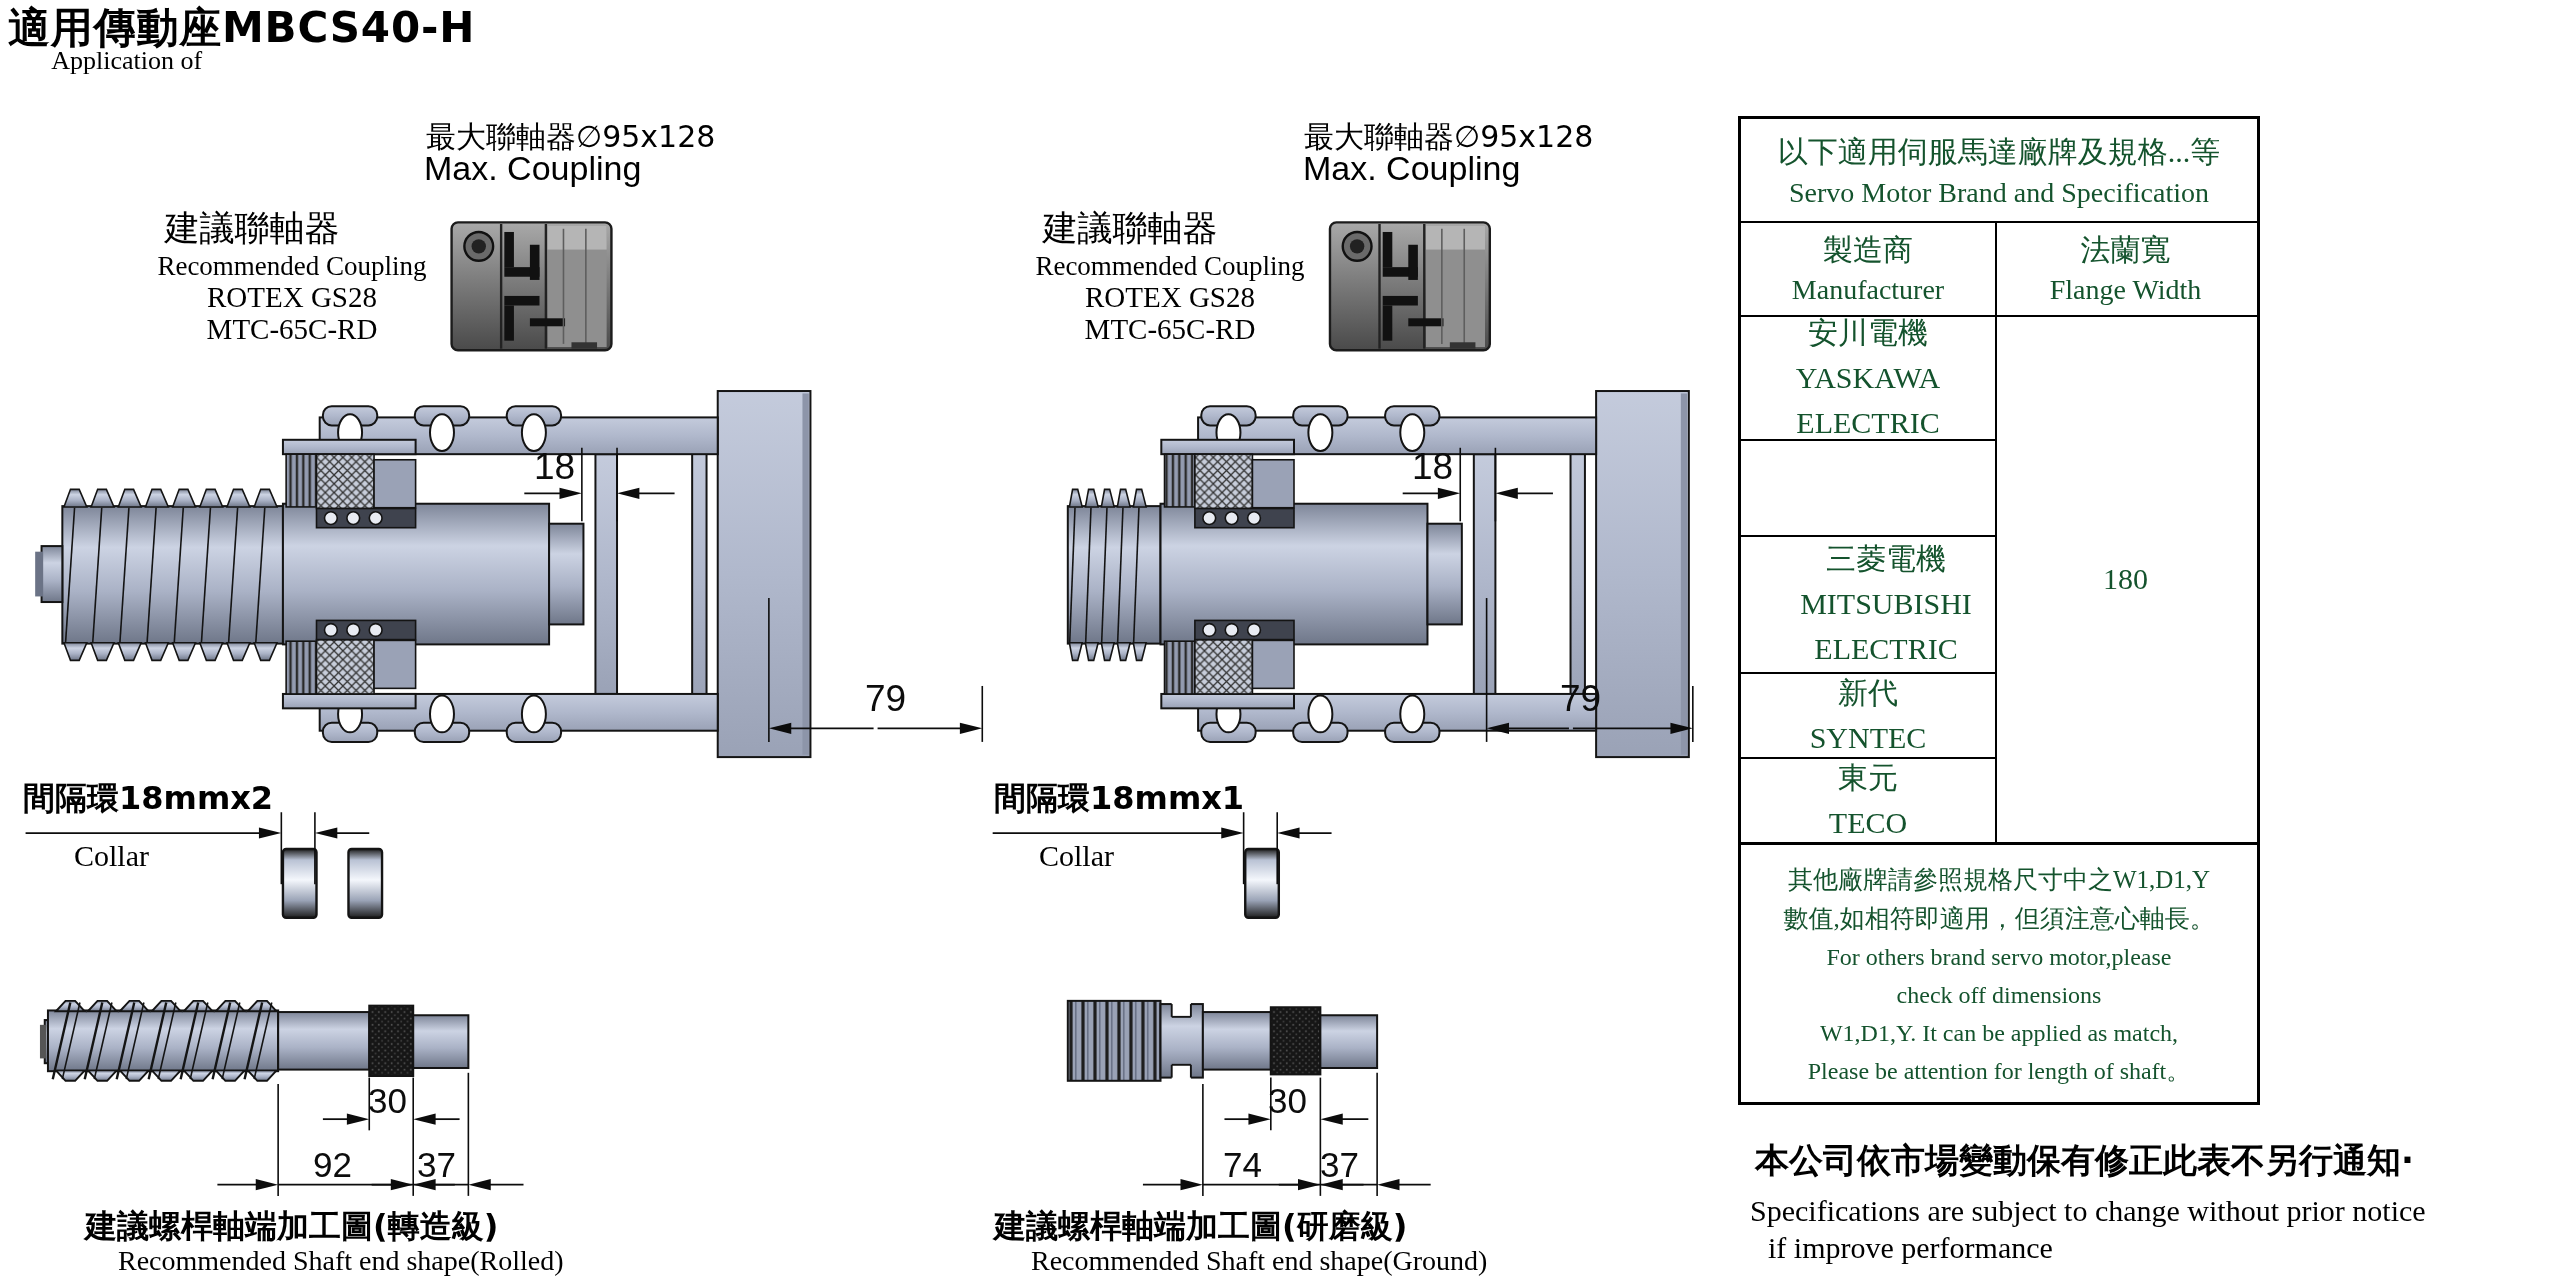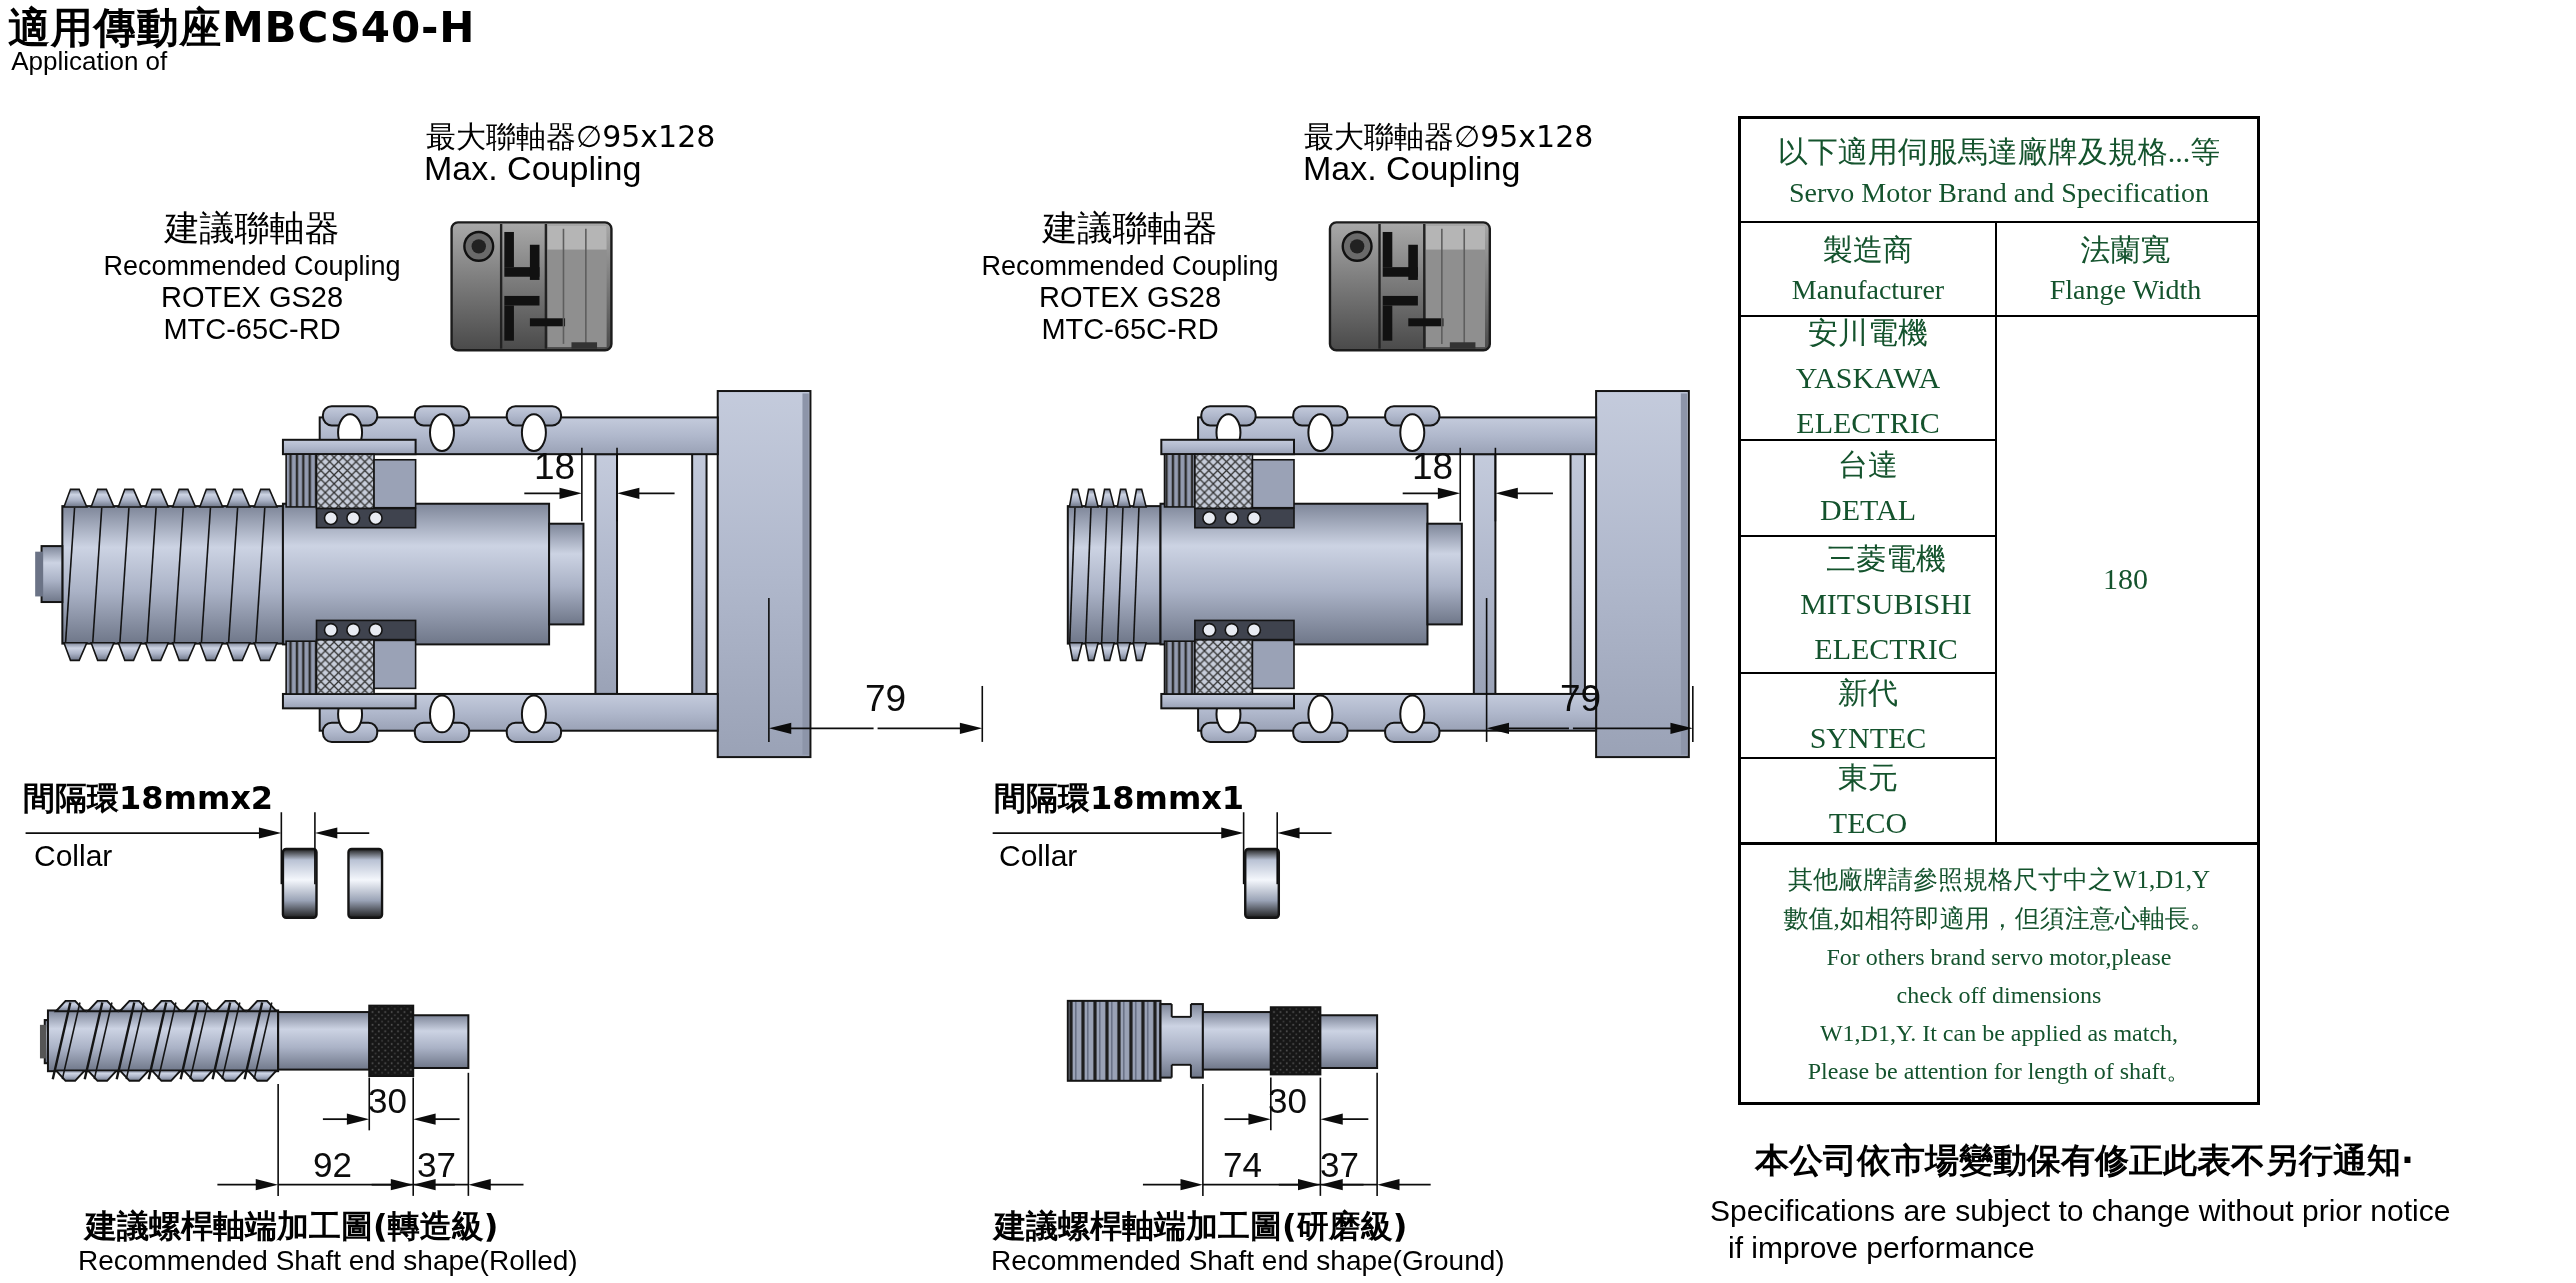--- a/index.html
+++ b/index.html
@@ -1,20 +1,20 @@
 <!DOCTYPE html>
 <html style="font-size:12.8px"><head>
 <meta charset="utf-8">
 <style>
   html,body{margin:0;padding:0;background:#ffffff;}
   .page{position:relative;width:2576px;height:1284px;background:#fff;overflow:hidden;
         font-family:"DejaVu Sans",sans-serif;color:#000;}
   .abs{position:absolute;white-space:nowrap;}
   .cjk-title{font-family:"DejaVu Sans",sans-serif;font-weight:700;font-size:42px;letter-spacing:0.8px;}
-  .mono{font-family:Liberation Sans, sans-serif;}
+  .mono{font-family:Liberation Serif, serif;margin-left:40px;}
   .sans{font-family:"Liberation Sans",sans-serif;}
   .cjk{font-family:"DejaVu Sans",sans-serif;}
   .cjk-b{font-family:"DejaVu Sans",sans-serif;font-weight:700;}
   .dim{font-family:"Liberation Sans",sans-serif;font-size:35px;color:#0c0c0c;font-weight:400;}
   .ctr{text-align:center;}
   
   .spec-table{position:absolute;left:1738px;top:116px;width:516px;height:983px;
               border:3.2px solid #000;box-sizing:content-box;font-family:"Liberation Serif",serif;}
   .tline{position:absolute;background:#000;}
   .tcell{position:absolute;display:flex;flex-direction:column;align-items:center;justify-content:center;
@@ -428,24 +428,20 @@
     <div class="tcell" style="left:254px;top:102px;width:261px;height:94px;">
       <div style="font-size:30px;line-height:43px;">法蘭寬</div>
       <div style="font-size:28px;line-height:38px;">Flange Width</div>
     </div>
 
     <div class="tcell brand" style="left:0;top:196px;width:254px;height:124px;">
       <div>安川電機</div>
       <div>YASKAWA</div>
       <div>ELECTRIC</div>
     </div>
-    <div class="tcell brand" style="left:0;top:320px;width:254px;height:96px;">
-      <div>台達</div>
-      <div>DETAL</div>
-    </div>
     <div class="tcell brand" style="left:0;top:416px;width:254px;height:137px;padding-left:18px;">
       <div>三菱電機</div>
       <div>MITSUBISHI</div>
       <div>ELECTRIC</div>
     </div>
     <div class="tcell brand" style="left:0;top:553px;width:254px;height:85px;">
       <div>新代</div>
       <div>SYNTEC</div>
     </div>
     <div class="tcell brand" style="left:0;top:638px;width:254px;height:86px;">

